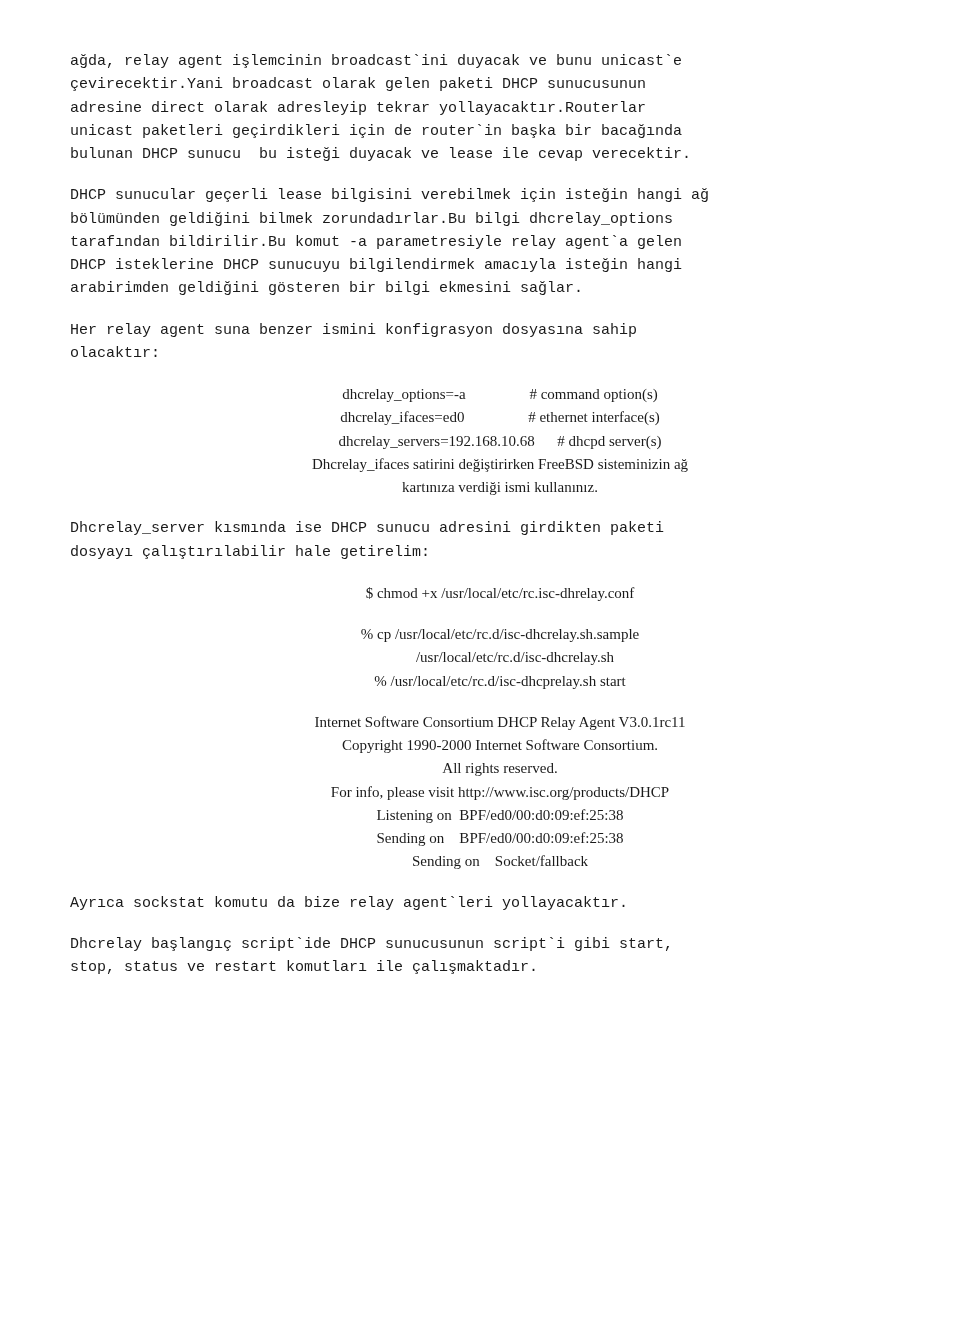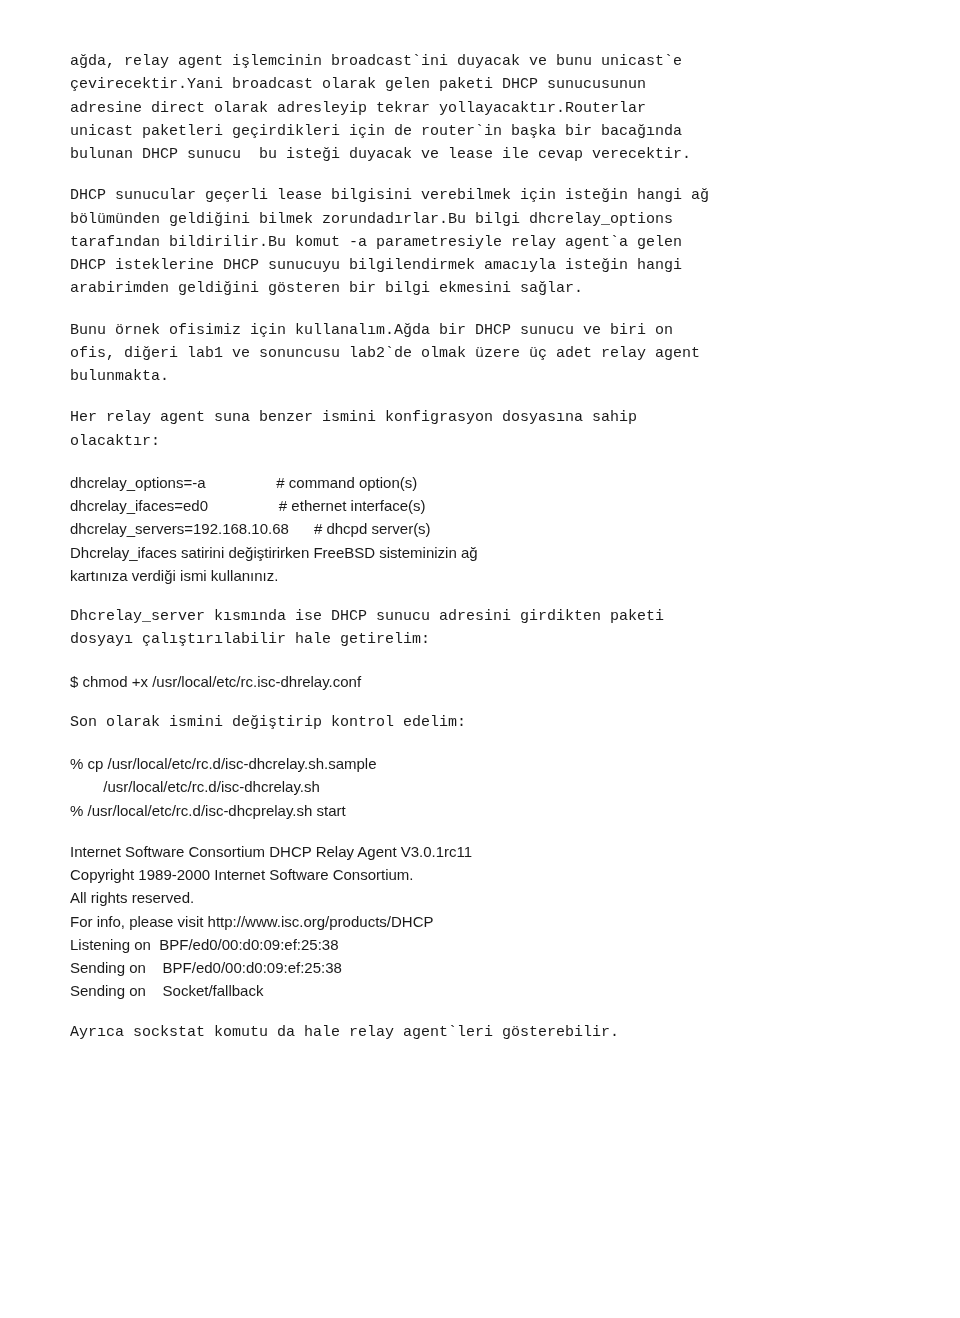--- a/index.html
+++ b/index.html
@@ -16,55 +16,54 @@
       line-height: 1.55;
       width: 960px;
       min-height: 1318px;
     }
     .text-section {
       margin-bottom: 18px;
       white-space: pre-wrap;
     }
     .code-line {
       white-space: pre;
-      font-family: Liberation Sans, sans-serif;
+      font-family: Liberation Serif, serif;
+      text-align: center;
     }
   </style>
 </head>
 <body>
 
 <div>
   <div id="para-p1" class="text-section">ağda, relay agent işlemcinin broadcast`ini duyacak ve bunu unicast`e
 çevirecektir.Yani broadcast olarak gelen paketi DHCP sunucusunun
 adresine direct olarak adresleyip tekrar yollayacaktır.Routerlar
 unicast paketleri geçirdikleri için de router`in başka bir bacağında
 bulunan DHCP sunucu  bu isteği duyacak ve lease ile cevap verecektir.</div>
   <div id="para-p2" class="text-section">DHCP sunucular geçerli lease bilgisini verebilmek için isteğin hangi ağ
 bölümünden geldiğini bilmek zorundadırlar.Bu bilgi dhcrelay_options
 tarafından bildirilir.Bu komut -a parametresiyle relay agent`a gelen
 DHCP isteklerine DHCP sunucuyu bilgilendirmek amacıyla isteğin hangi
 arabirimden geldiğini gösteren bir bilgi ekmesini sağlar.</div>
-  <div id="para-p3" class="text-section">Bunu örnek ofisimiz için kullanalım.Ağda bir DHCP sunucu ve biri on
-ofis, diğeri lab1 ve sonuncusu lab2`de olmak üzere üç adet relay agent
-bulunmakta.</div>
   <div id="para-p4" class="text-section">Her relay agent suna benzer ismini konfigrasyon dosyasına sahip
 olacaktır:</div>
   <div id="para-p5" class="text-section code-line">dhcrelay_options=-a                 # command option(s)
 dhcrelay_ifaces=ed0                 # ethernet interface(s)
 dhcrelay_servers=192.168.10.68      # dhcpd server(s)
 Dhcrelay_ifaces satirini değiştirirken FreeBSD sisteminizin ağ
 kartınıza verdiği ismi kullanınız.</div>
   <div id="para-p6" class="text-section">Dhcrelay_server kısmında ise DHCP sunucu adresini girdikten paketi
 dosyayı çalıştırılabilir hale getirelim:</div>
   <div id="para-p7" class="text-section code-line">$ chmod +x /usr/local/etc/rc.isc-dhrelay.conf</div>
-  <div id="para-p8" class="text-section">Son olarak ismini değiştirip kontrol edelim:</div>
   <div id="para-p9" class="text-section code-line">% cp /usr/local/etc/rc.d/isc-dhcrelay.sh.sample
         /usr/local/etc/rc.d/isc-dhcrelay.sh
 % /usr/local/etc/rc.d/isc-dhcprelay.sh start</div>
   <div id="para-p10" class="text-section code-line">Internet Software Consortium DHCP Relay Agent V3.0.1rc11
-Copyright 1989-2000 Internet Software Consortium.
+Copyright 1990-2000 Internet Software Consortium.
 All rights reserved.
 For info, please visit http://www.isc.org/products/DHCP
 Listening on  BPF/ed0/00:d0:09:ef:25:38
 Sending on    BPF/ed0/00:d0:09:ef:25:38
 Sending on    Socket/fallback</div>
-  <div id="para-p11" class="text-section">Ayrıca sockstat komutu da hale relay agent`leri gösterebilir.</div>
+  <div id="para-p11" class="text-section">Ayrıca sockstat komutu da bize relay agent`leri yollayacaktır.</div>
+  <div id="para-p13" class="text-section">Dhcrelay başlangıç script`ide DHCP sunucusunun script`i gibi start,
+stop, status ve restart komutları ile çalışmaktadır.</div>
 </div>
 
 </body></html>

